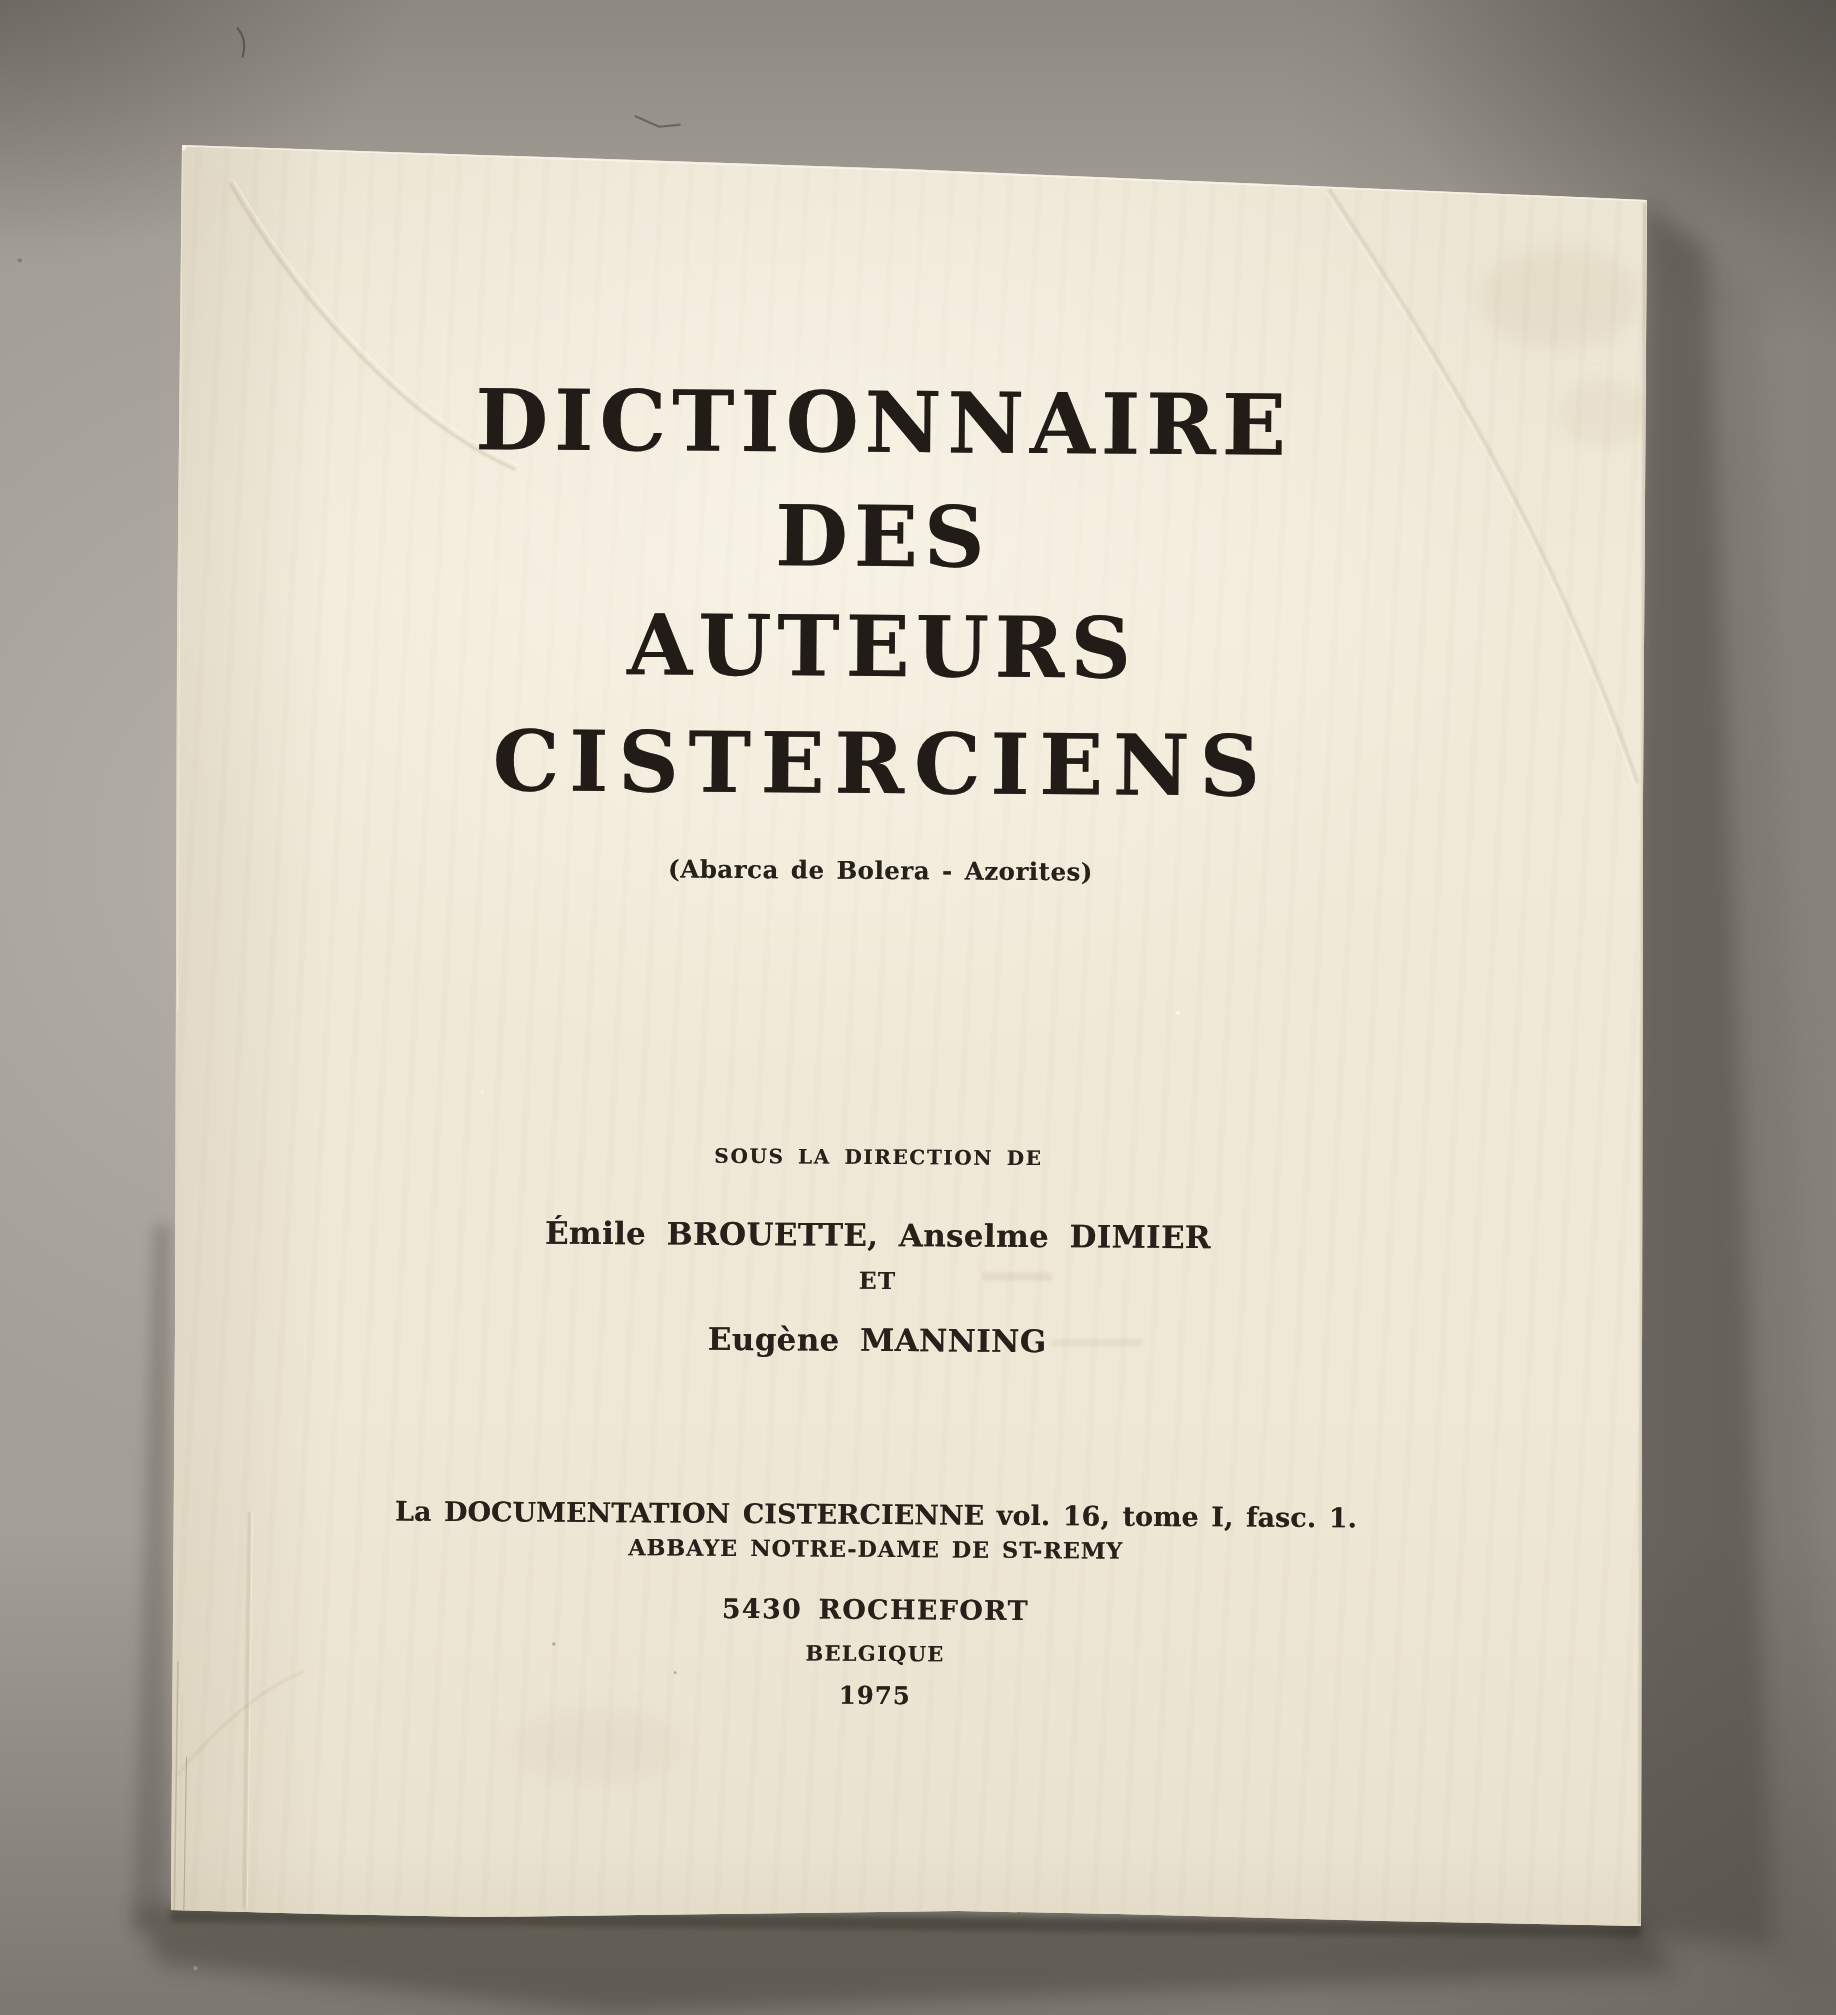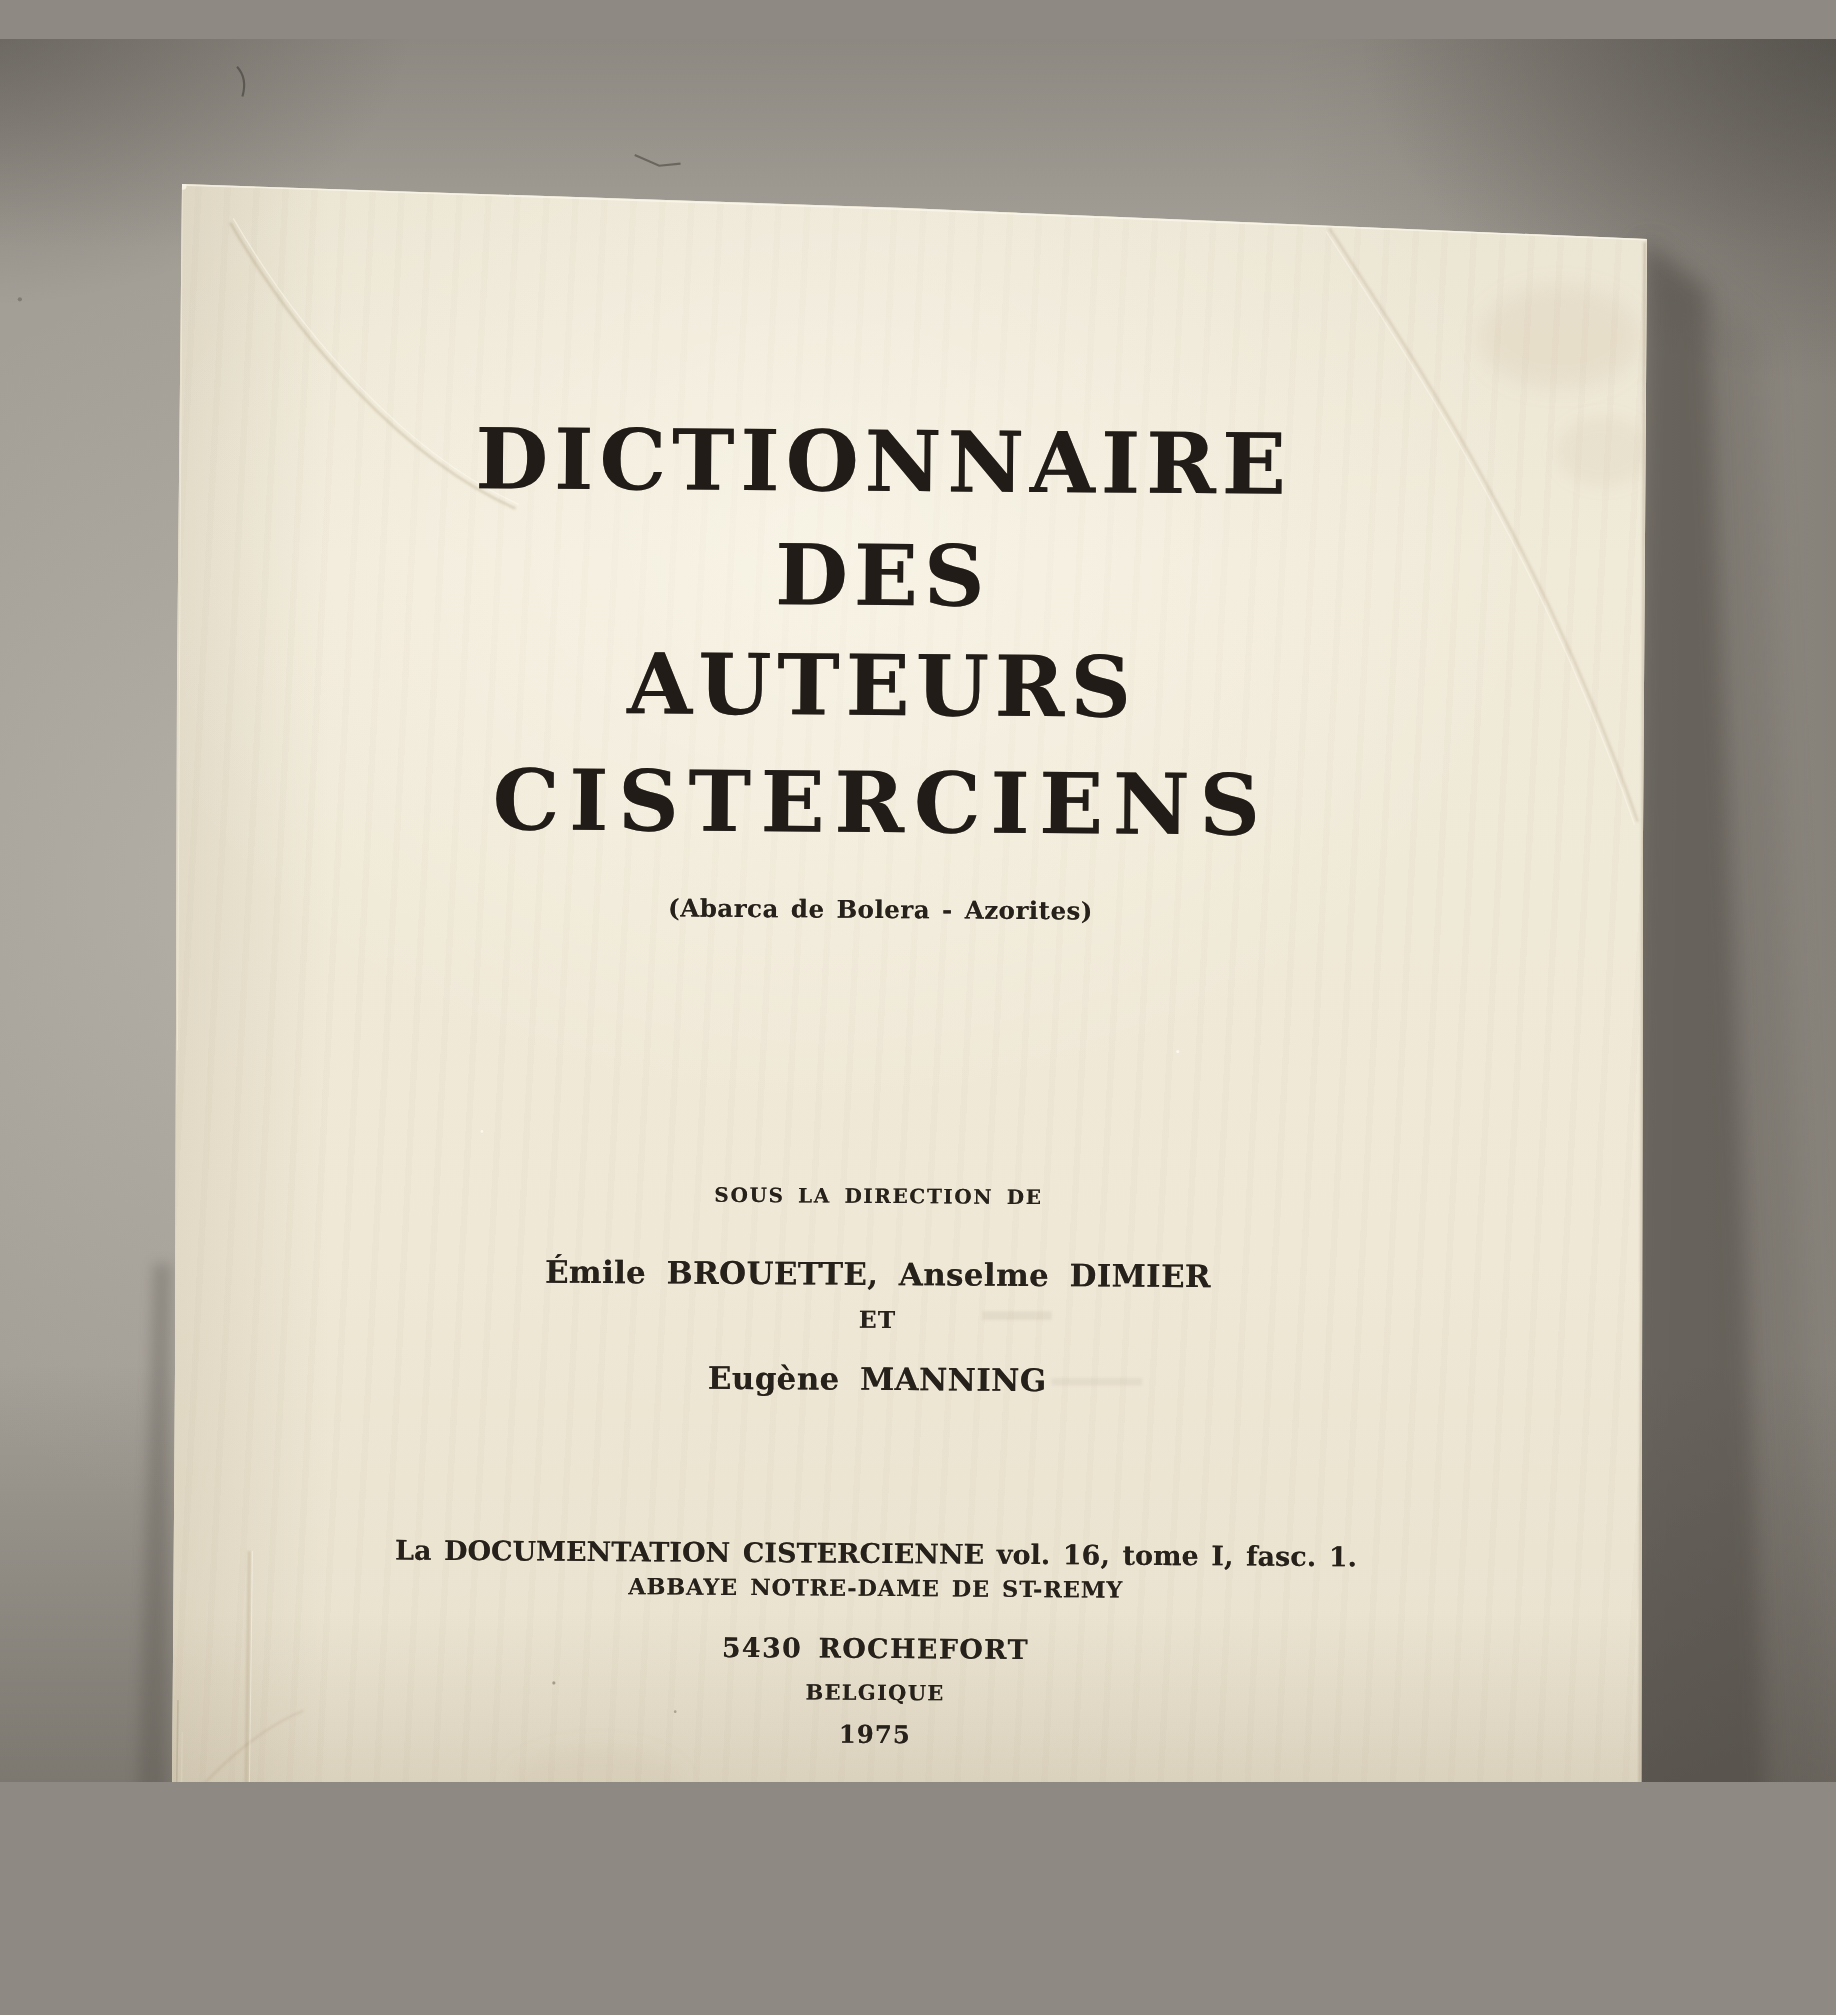--- a/index.html
+++ b/index.html
@@ -1,17 +1,17 @@
 <!DOCTYPE html>
 <html style="font-size:8.5px"><head>
 <meta charset="utf-8">
 <style>
   html,body{margin:0;padding:0;background:#8e8a83;}
-  .photo{position:relative;width:1837px;height:1743px;overflow:hidden;
-         font-family:"DejaVu Serif","Liberation Serif",serif;margin-top:39px;}
+  .photo{position:relative;width:1837px;height:2015px;overflow:hidden;
+         font-family:"DejaVu Serif","Liberation Serif",serif;}
   
   .bg{position:absolute;inset:0;background-color:#a39e96;
     background-image:
       radial-gradient(692px 479px at -32px -43px, rgba(58,55,50,.45), rgba(58,55,50,0) 65%),
       radial-gradient(799px 586px at 1874px -32px, rgba(50,47,43,.52), rgba(50,47,43,0) 65%),
       linear-gradient(to bottom, rgba(84,80,74,.28), rgba(84,80,74,0) 12%),
       linear-gradient(to top, rgba(66,62,55,.40), rgba(66,62,55,0) 24%),
       linear-gradient(to left, rgba(73,68,61,.32), rgba(73,68,61,0) 30%),
       radial-gradient(799px 905px at 277px 852px, rgba(218,213,204,.30), rgba(218,213,204,0) 70%);}
   svg{position:absolute;left:0;top:0;}

